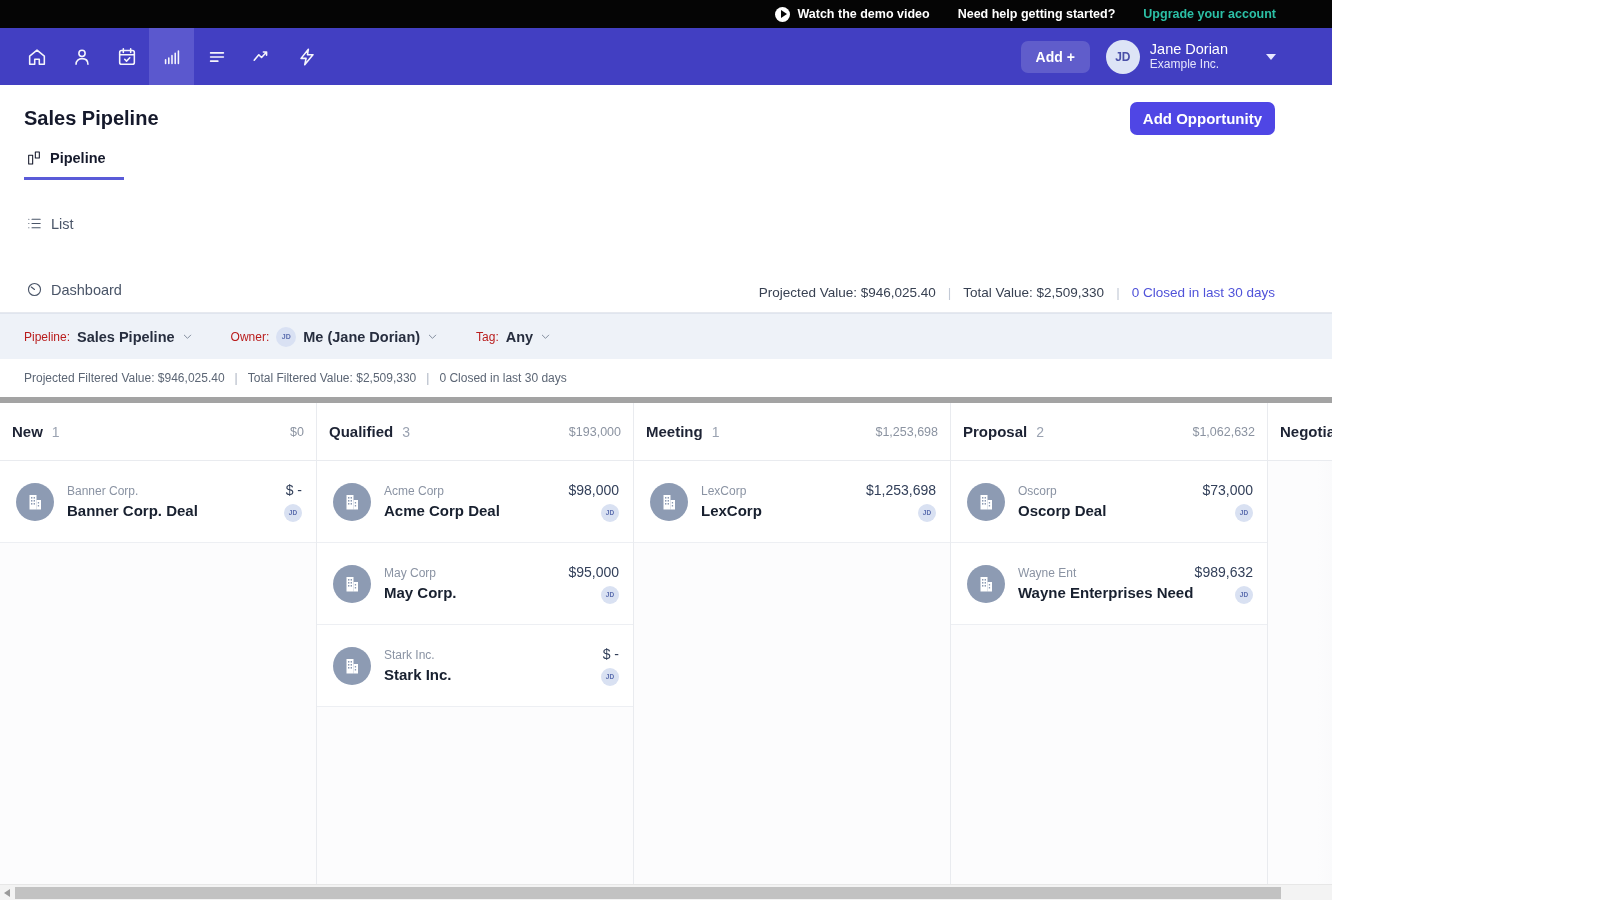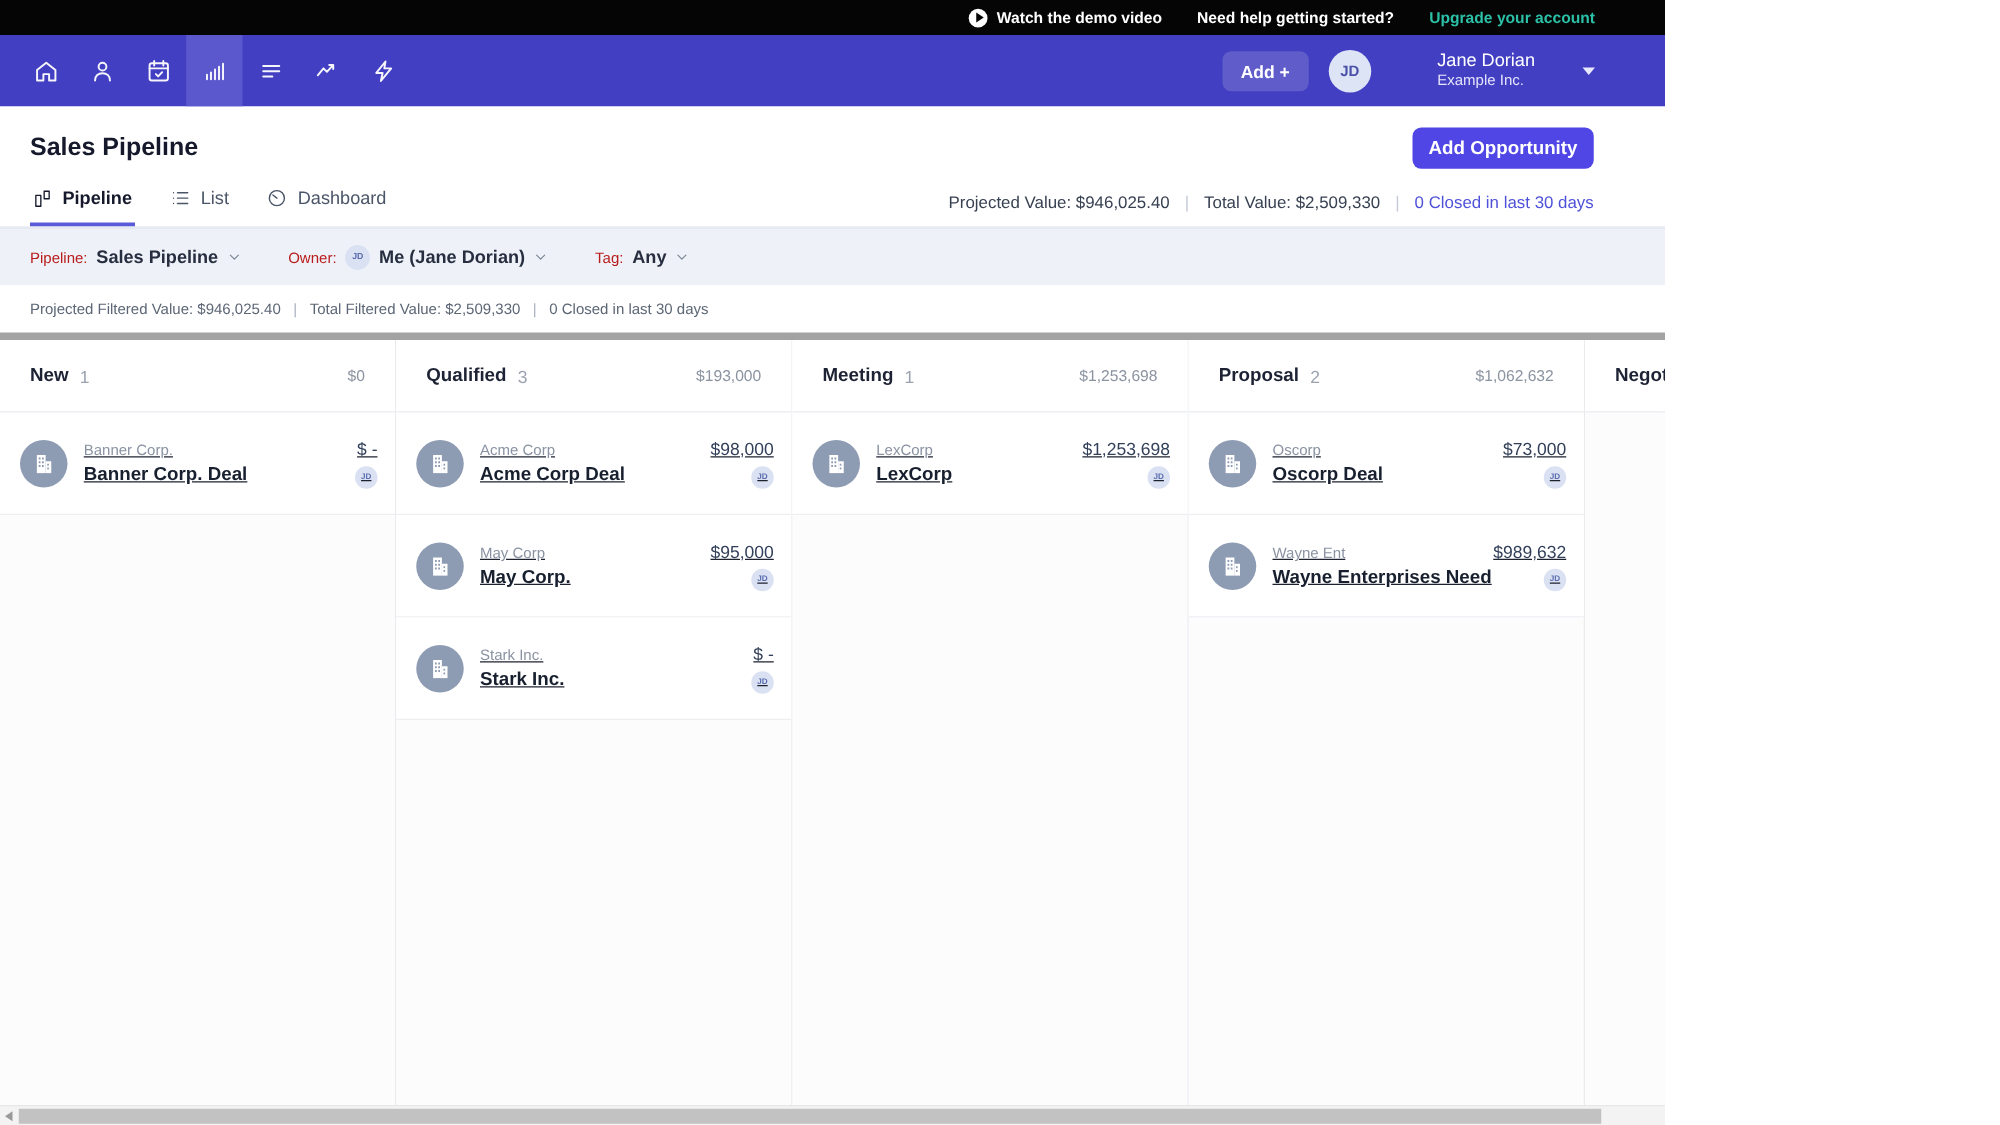--- a/index.html
+++ b/index.html
@@ -27,36 +27,36 @@
   .search-wrap svg { stroke:#fff; fill:none; stroke-width:1.8; stroke-linecap:round; }
   .search-input { background:transparent; border:none; outline:none; color:#fff; font-size:14px;
     font-family:"Liberation Sans", sans-serif; width:100%; }
   .search-input::placeholder { color:rgba(255,255,255,.85); }
   .nav-right { margin-left:auto; display:flex; align-items:center; gap:16px; padding-right:42px; }
   .add-btn { background:rgba(255,255,255,.16); color:#fff; font-size:14px; font-weight:700;
     border:none; border-radius:7px; padding:8px 15px; cursor:pointer; font-family:"Liberation Sans", sans-serif; }
   .user-chip { display:flex; align-items:center; gap:10px; cursor:pointer; }
   .avatar { width:34px; height:34px; border-radius:50%; background:#dde4f6; color:#4a50a8;
     display:flex; align-items:center; justify-content:center; font-size:12px; font-weight:700; }
-  .user-meta { line-height:1.15;margin-left:43px; }
+  .user-meta { line-height:1.15; }
   .user-name { color:#fff; font-size:14.5px; }
   .user-company { color:#e4e4fb; font-size:12px; }
   .caret-down { margin-left:22px; width:0; height:0; border-left:5px solid transparent;
     border-right:5px solid transparent; border-top:6px solid #e8e8ff; cursor:pointer; }
 
   
   .head-row { display:flex; align-items:center; justify-content:space-between;
     padding:17px 57px 0 24px; flex:0 0 auto; }
   .page-title { font-size:20px; font-weight:700; color:#15192b; }
   .add-opp-btn { background:#4f46e5; color:#fff; border:none; border-radius:7px; font-size:15px;
     font-weight:600; padding:8px 13px; cursor:pointer; font-family:"Liberation Sans", sans-serif; }
 
   .tabs-row { display:flex; align-items:flex-end; justify-content:space-between;
     padding:0 57px 0 24px; border-bottom:1px solid #e6e9ef; margin-top:6px; flex:0 0 auto; }
-  .tabs { display:flex; gap:26px; }
+  .tabs { display:flex; gap:26px;flex-direction:column; }
   .tab { display:flex; align-items:center; gap:8px; padding:9px 2px 11px 2px; font-size:14.5px;
     color:#4a5568; cursor:pointer; border-bottom:3px solid transparent; }
   .tab svg { stroke:#4a5568; fill:none; stroke-width:1.6; stroke-linecap:round; stroke-linejoin:round; }
   .tab.active { color:#15192b; font-weight:700; border-bottom:3px solid #5a5bd8; }
   .tab.active svg { stroke:#15192b; }
   .head-stats { display:flex; align-items:center; gap:12px; font-size:13.5px; color:#384152; padding-bottom:12px; }
   .head-stats .sep { color:#c3cad6; }
   .stat-link { color:#4f52d9; cursor:pointer; }
 
   
@@ -72,26 +72,26 @@
   
   .summary-row { height:44px; display:flex; align-items:center; gap:10px; padding:0 24px;
     font-size:12px; color:#5c6675; border-bottom:6px solid #a3a3a3; flex:0 0 auto; background:#fff; }
   .summary-row .sep { color:#aab2c0; }
 
   
   .board { flex:1 1 auto; display:flex; overflow:hidden; }
   .col { width:317px; flex:0 0 317px; border-right:1px solid #e9ebef; display:flex; flex-direction:column; background:#fcfcfd; }
   .col:last-child { flex:1 1 auto; background:linear-gradient(to right,#fcfcfd 40%, #f2f3f5); }
   .col-header { height:58px; background:#fff; border-bottom:1px solid #e9ebef; display:flex;
-    align-items:center; padding:0 24px; position:relative; }
+    align-items:center; padding:0 12px; position:relative; }
   .col-name { font-size:15px; font-weight:700; color:#1d2334; }
   .col-count { font-size:14px; color:#9aa2b1; margin-left:9px; }
   .col-total { margin-left:auto; font-size:12.5px; color:#8b93a1; }
   .col:last-child .col-total { margin-right:-7px; color:#c9cdd4; }
-  .col-body { flex:1 1 auto;text-decoration:underline; }
+  .col-body { flex:1 1 auto; }
   .card { height:82px; background:#fff; border-bottom:1px solid #edeff3; display:flex;
     align-items:center; padding:0 14px 0 16px; cursor:pointer; }
   .card-avatar { width:38px; height:38px; border-radius:50%; background:#8d9bb3; flex:0 0 38px;
     display:flex; align-items:center; justify-content:center; }
   .card-main { margin-left:13px; min-width:0; }
   .card-company { font-size:12px; color:#8a93a3; margin-bottom:4px; white-space:nowrap; }
   .card-title { font-size:15px; font-weight:700; color:#18202f; white-space:nowrap; }
   .card-side { margin-left:auto; display:flex; flex-direction:column; align-items:flex-end; gap:6px; }
   .card-value { font-size:14px; color:#33405a; }
   .owner-badge { width:18px; height:18px; border-radius:50%; background:#d9e1f2; color:#5a6cae;

